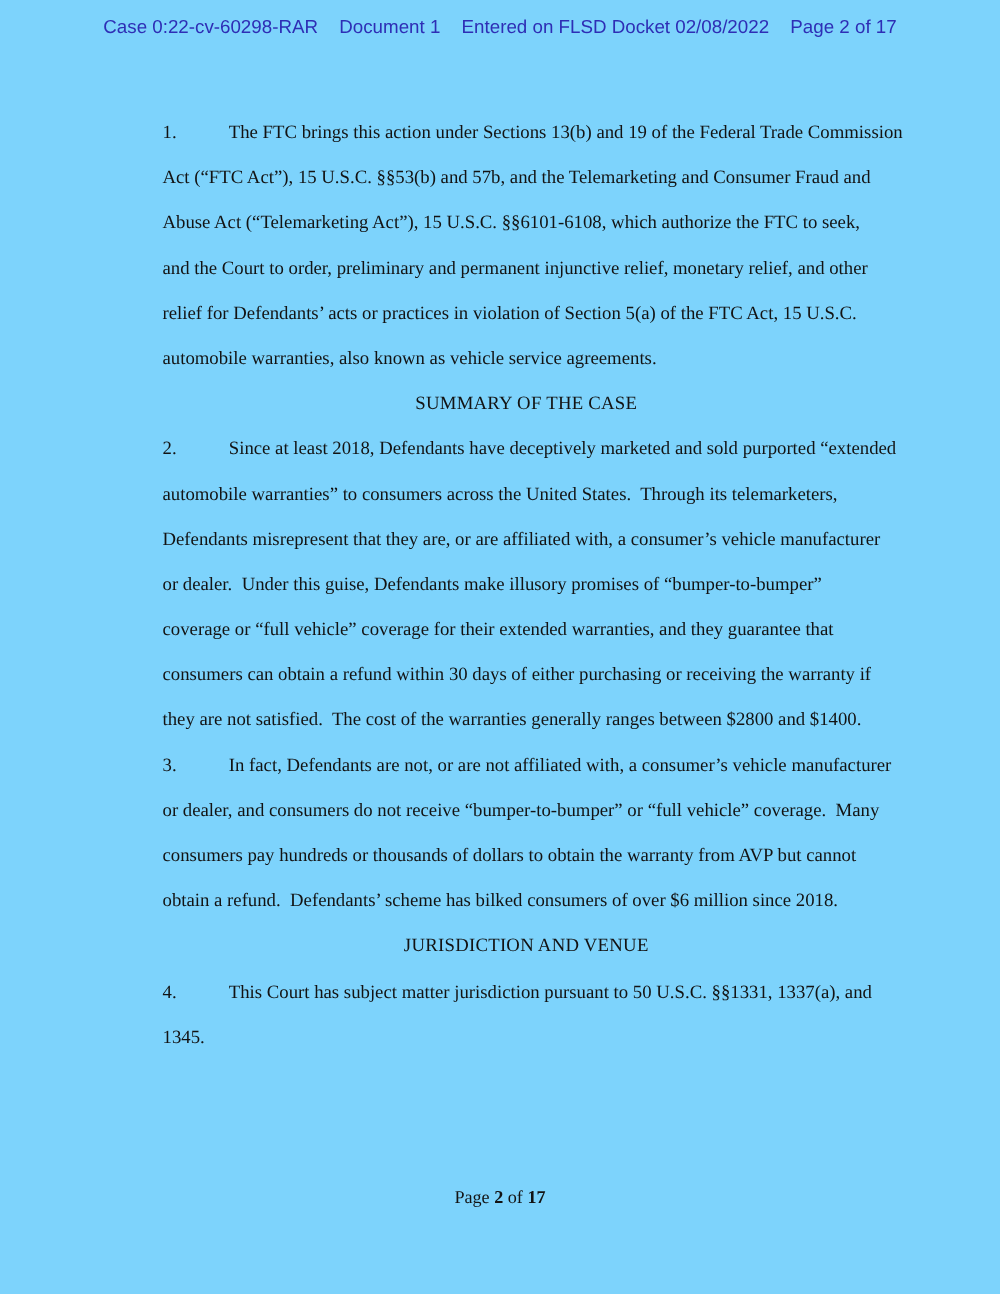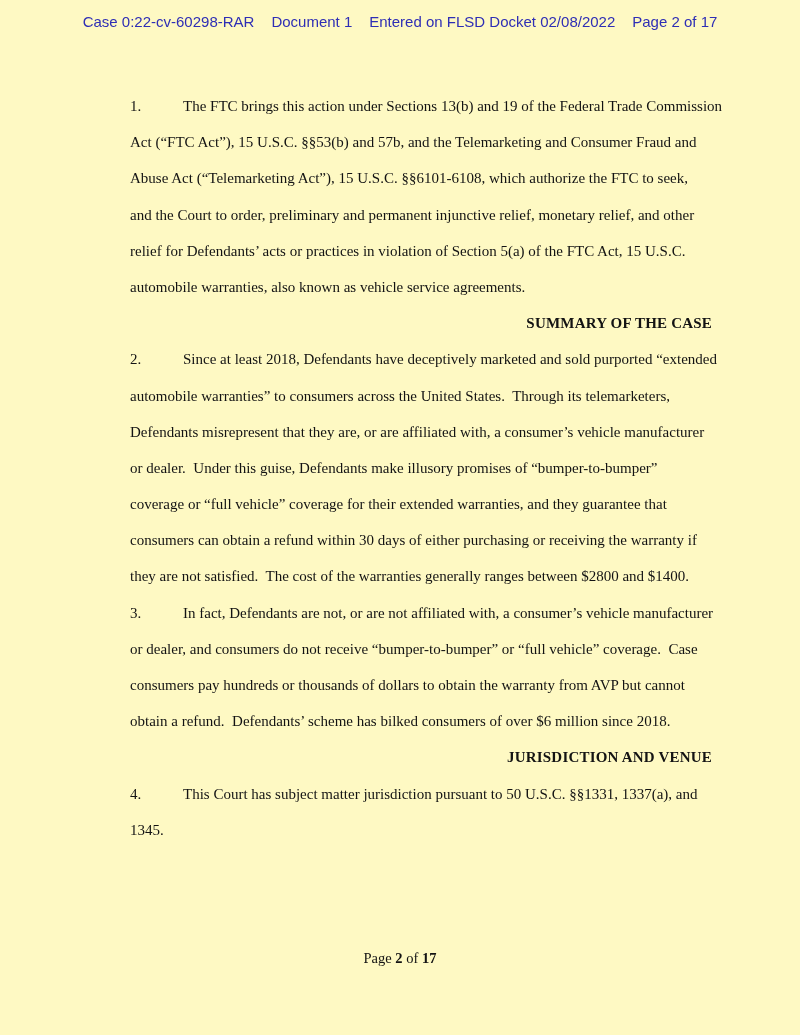--- a/index.html
+++ b/index.html
@@ -4,21 +4,21 @@
 <style>
   html, body {
     margin: 0;
     padding: 0;
     background: #ffffff;
   }
   .page {
     position: relative;
     width: 800px;
     height: 1035px;
-    background: #fef9c3;
+    background: #7dd3fc;
     color: #131313;
     font-family: "Liberation Serif", serif;
     overflow: hidden;
   }
   
   .case-header {
     position: absolute;
     top: 13px;
     left: 0;
     right: 0;
@@ -42,22 +42,22 @@
     height: 36.2px;
     line-height: 36.2px;
     white-space: pre;
     margin-left: 38px;
   }
   .para-num {
     display: inline-block;
     width: 53px;
   }
   .heading {
-    font-weight: bold;
-    text-align: right;
+    font-weight: normal;
+    text-align: center;
     letter-spacing: 0.2px;
   }
   .page-footer {
     position: absolute;
     top: 950px;
     left: 0;
     right: 0;
     text-align: center;
     font-size: 14.5px;
     white-space: pre;
@@ -89,21 +89,21 @@
 
     <div class="doc-line"><span class="para-num">2.</span><span>Since at least 2018, Defendants have deceptively marketed and sold purported “extended</span></div>
     <div class="doc-line">automobile warranties” to consumers across the United States.  Through its telemarketers,</div>
     <div class="doc-line">Defendants misrepresent that they are, or are affiliated with, a consumer’s vehicle manufacturer</div>
     <div class="doc-line">or dealer.  Under this guise, Defendants make illusory promises of “bumper-to-bumper”</div>
     <div class="doc-line">coverage or “full vehicle” coverage for their extended warranties, and they guarantee that</div>
     <div class="doc-line">consumers can obtain a refund within 30 days of either purchasing or receiving the warranty if</div>
     <div class="doc-line">they are not satisfied.  The cost of the warranties generally ranges between $2800 and $1400.</div>
 
     <div class="doc-line"><span class="para-num">3.</span><span>In fact, Defendants are not, or are not affiliated with, a consumer’s vehicle manufacturer</span></div>
-    <div class="doc-line">or dealer, and consumers do not receive “bumper-to-bumper” or “full vehicle” coverage.  Case</div>
+    <div class="doc-line">or dealer, and consumers do not receive “bumper-to-bumper” or “full vehicle” coverage.  Many</div>
     <div class="doc-line">consumers pay hundreds or thousands of dollars to obtain the warranty from AVP but cannot</div>
     <div class="doc-line">obtain a refund.  Defendants’ scheme has bilked consumers of over $6 million since 2018.</div>
 
     <div class="doc-line heading">JURISDICTION AND VENUE</div>
 
     <div class="doc-line"><span class="para-num">4.</span><span>This Court has subject matter jurisdiction pursuant to 50 U.S.C. §§1331, 1337(a), and</span></div>
     <div class="doc-line">1345.</div>
 
   </div>
 

